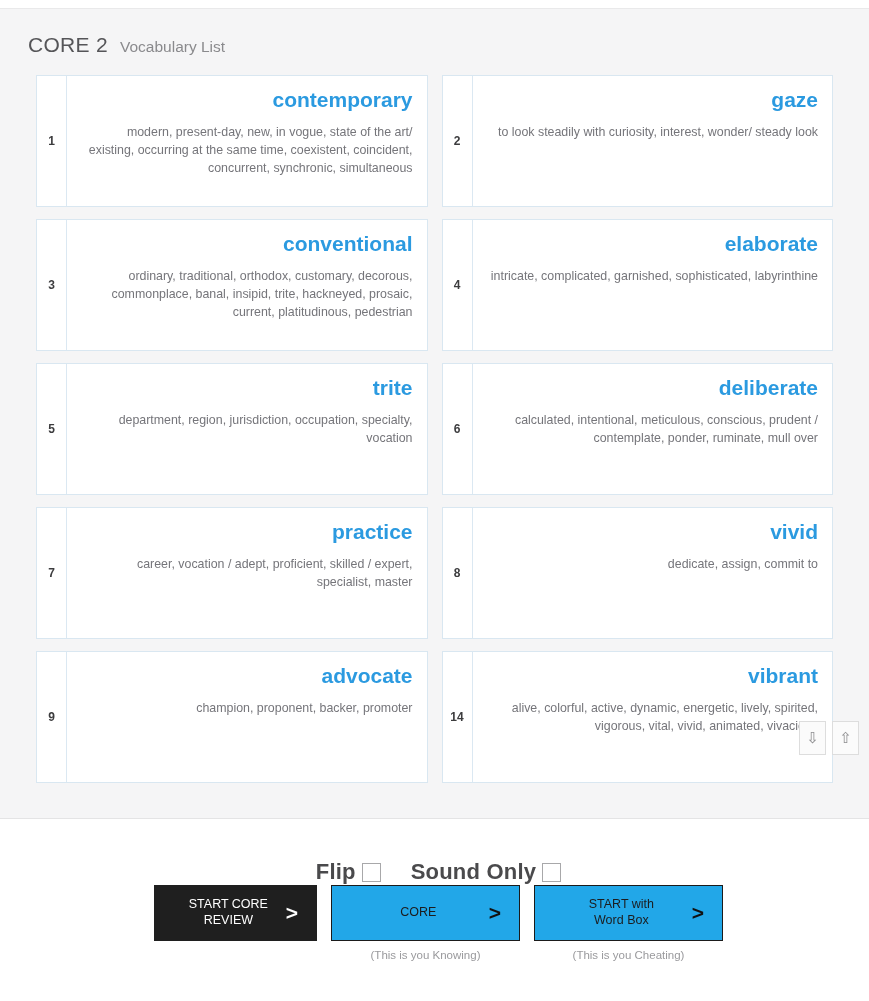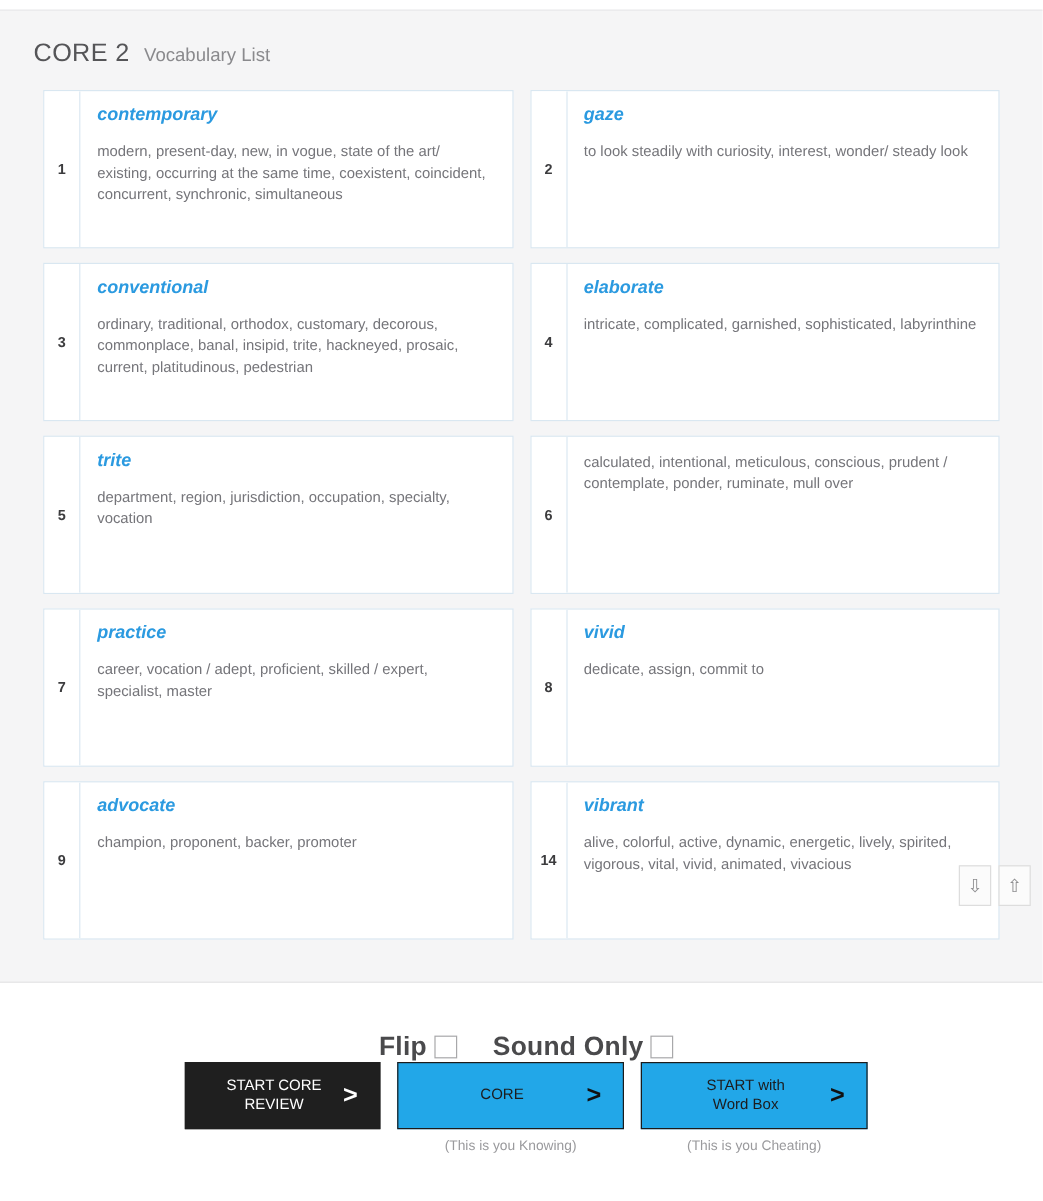--- a/index.html
+++ b/index.html
@@ -76,33 +76,32 @@
     font-weight: bold;
     color: #3c3c3e;
     background: #ffffff;
   }
   .card-body {
     flex: 1;
     padding: 12px 14px 0 14px;
     min-width: 0;
   }
   .card-word {
-    text-align: left;
+    text-align: right;
     color: #2b9ae0;
-    font-size: 15px;
+    font-size: 21px;
     font-weight: bold;
     line-height: 1.1;
     margin-bottom: 12px;
-    font-style: italic;
   }
   .card-def {
     color: #75757a;
     font-size: 12.4px;
     line-height: 1.46;
-    text-align: left;
+    text-align: right;
   }
 
   
   .scroll-btns {
     position: absolute;
     right: 10px;
     top: 712px;
     display: flex;
     gap: 6px;
   }
@@ -252,20 +251,21 @@
         <div class="word-card">
           <div class="card-num">5</div>
           <div class="card-body">
             <div class="card-word">trite</div>
             <div class="card-def">department, region, jurisdiction, occupation, specialty, vocation</div>
           </div>
         </div>
         <div class="word-card">
           <div class="card-num">6</div>
           <div class="card-body">
+            <div class="card-word">deliberate</div>
             <div class="card-def">calculated, intentional, meticulous, conscious, prudent / contemplate, ponder, ruminate, mull over</div>
           </div>
         </div>
         <div class="word-card">
           <div class="card-num">7</div>
           <div class="card-body">
             <div class="card-word">practice</div>
             <div class="card-def">career, vocation / adept, proficient, skilled / expert, specialist, master</div>
           </div>
         </div>

